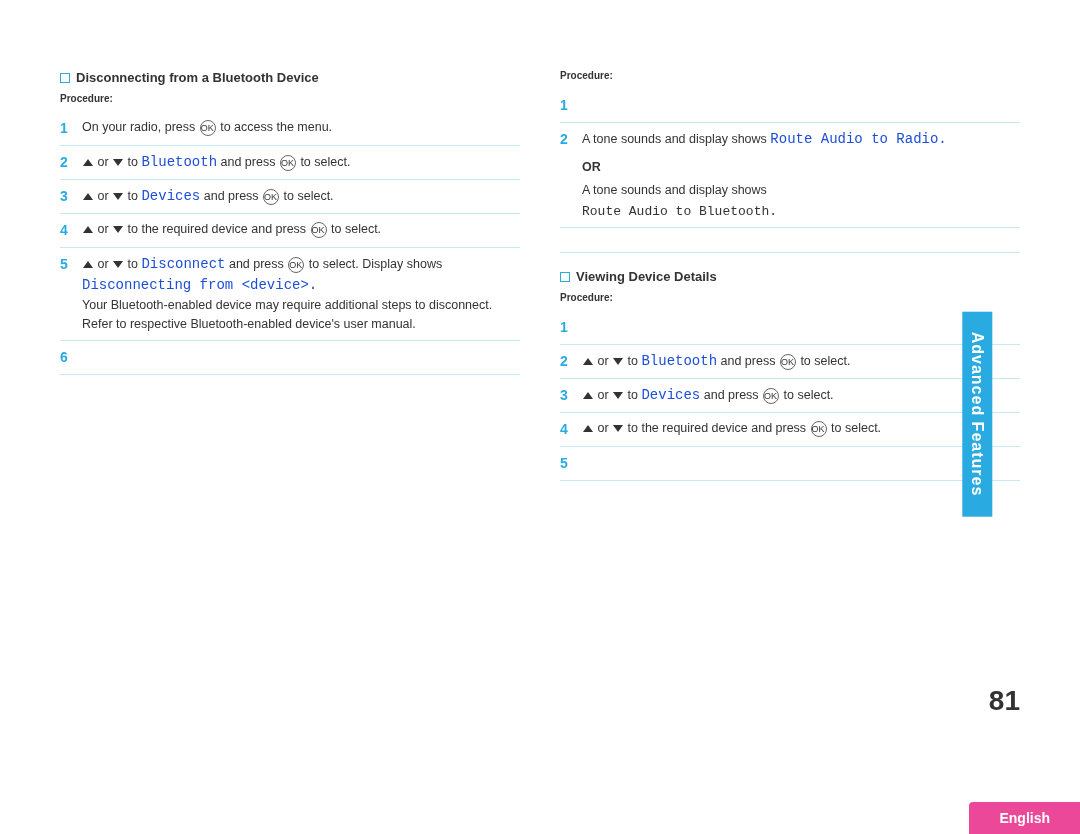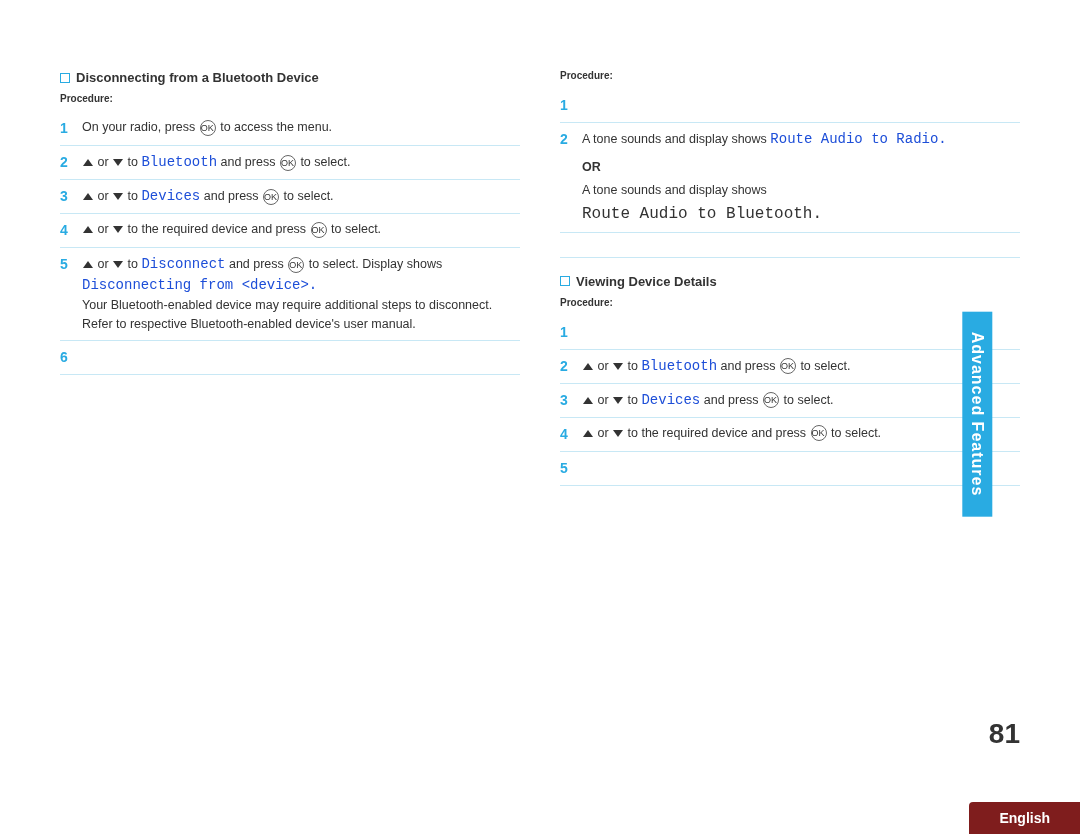--- a/index.html
+++ b/index.html
@@ -151,34 +151,34 @@
       font-size: 16px;
       font-weight: bold;
       letter-spacing: 1px;
       padding: 6px 20px;
       white-space: nowrap;
     }
 
     
     .page-number {
       position: absolute;
-      bottom: 84px;
+      bottom: 117px;
       right: 60px;
       font-size: 28px;
       font-weight: bold;
       color: #333;
       margin-top: 12px;
     }
 
     
     .english-badge {
       position: absolute;
       bottom: 0;
       right: 0;
-      background: #7f1d1d;
+      background: #ec4899;
       color: white;
       font-size: 14px;
       font-weight: bold;
       padding: 8px 30px;
       border-top-left-radius: 4px;
     }
 
     .section-divider {
       border: none;
       border-top: 1.5px solid #c8e8f5;
@@ -261,21 +261,21 @@
         <li class="step-item" style="border-bottom: 1px solid #c8e8f5; flex-direction: column; gap:4px;">
           <div style="display:flex; gap:8px;">
             <span class="step-num">2</span>
             <span class="step-text">
               A tone sounds and display shows <code>Route Audio to Radio.</code>
             </span>
           </div>
           <div style="padding-left: 22px;">
             <div class="or-text">OR</div>
             <div class="tone-line">A tone sounds and display shows</div>
-            <div style="font-family:'Courier New',monospace;font-size:16px;">Route Audio to Bluetooth.</div>
+            <div style="font-family:'Courier New',monospace;font-size:13px;">Route Audio to Bluetooth.</div>
           </div>
         </li>
       </ul>
     </div>
 
     <hr class="section-divider">
 
     <div>
       <div class="section-title">
         <span class="section-title-icon"></span>

